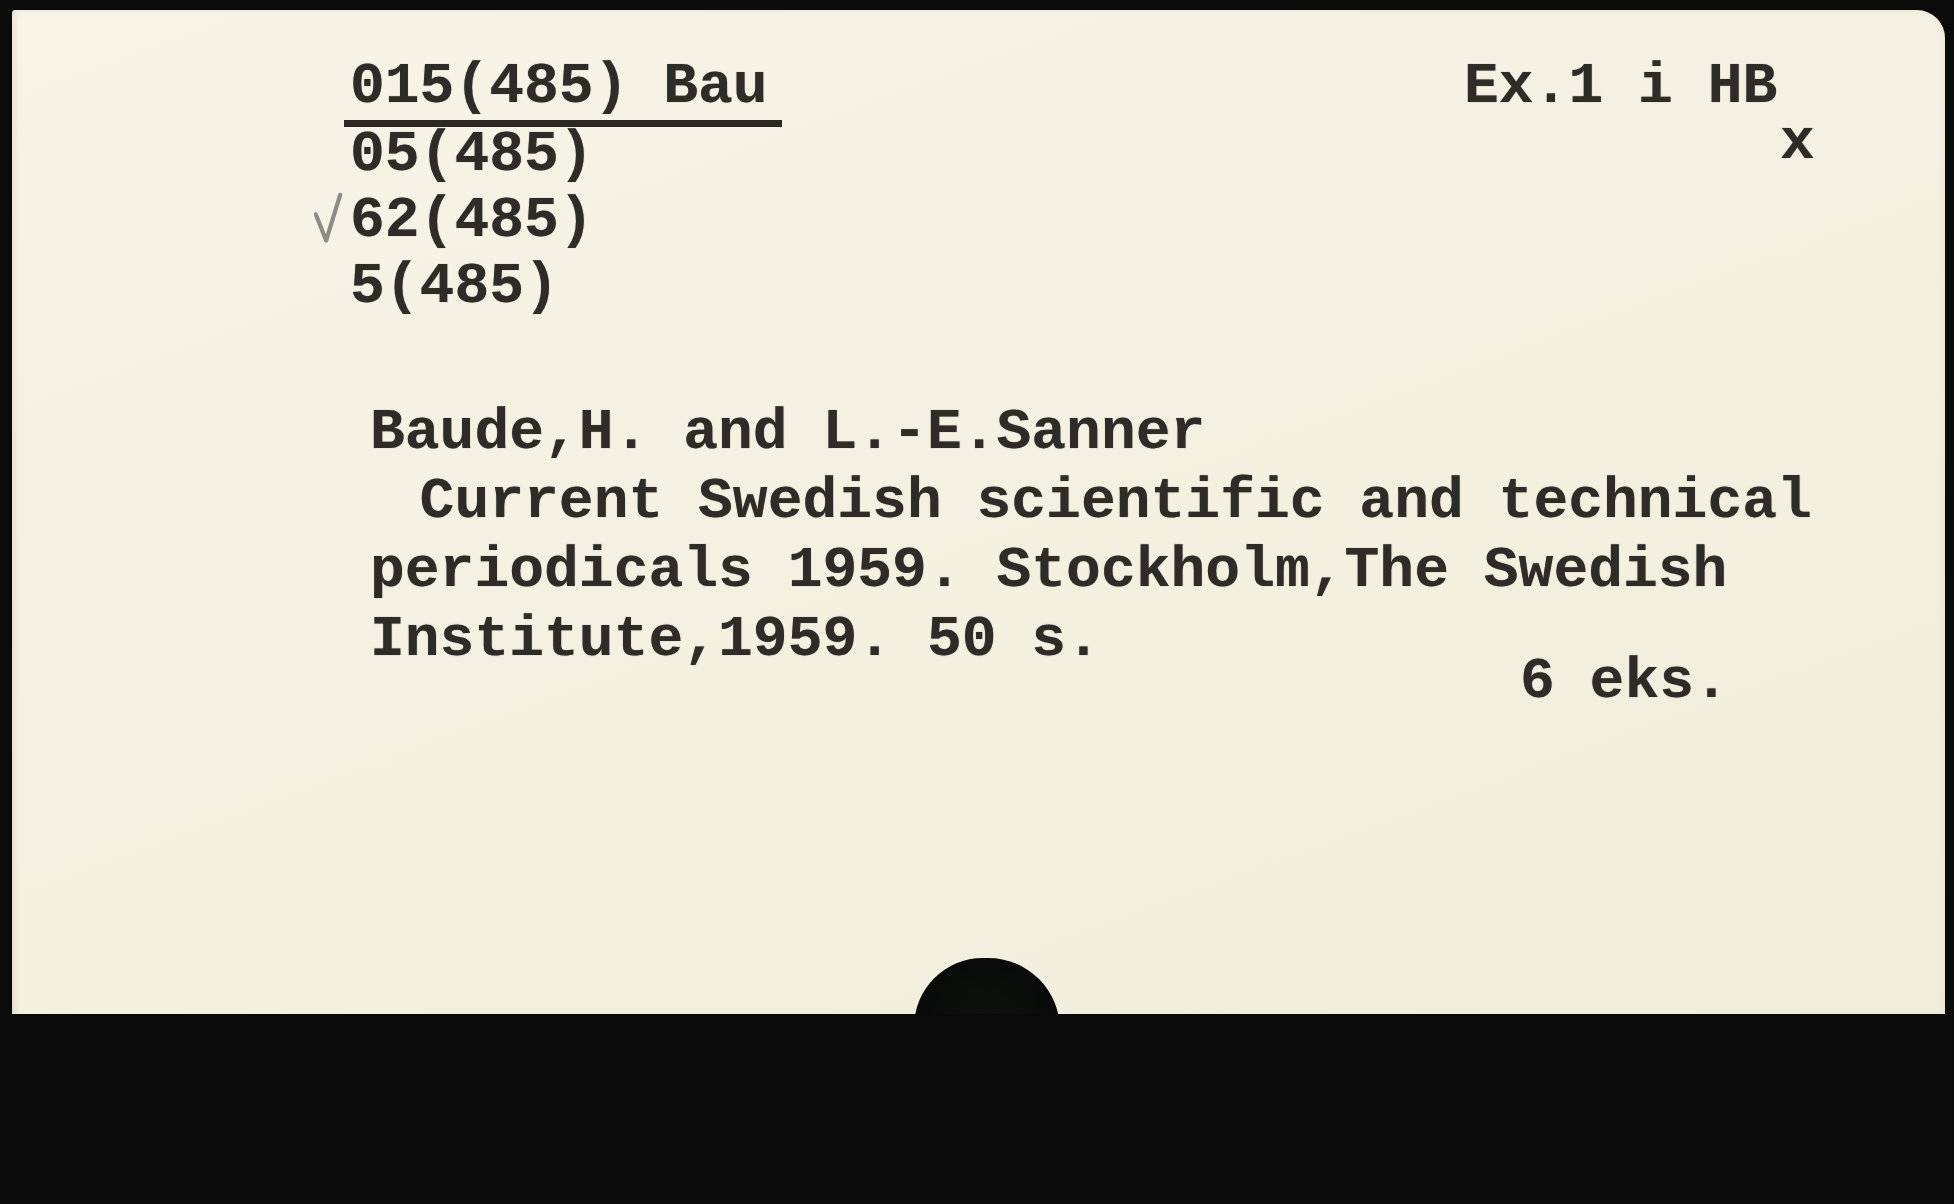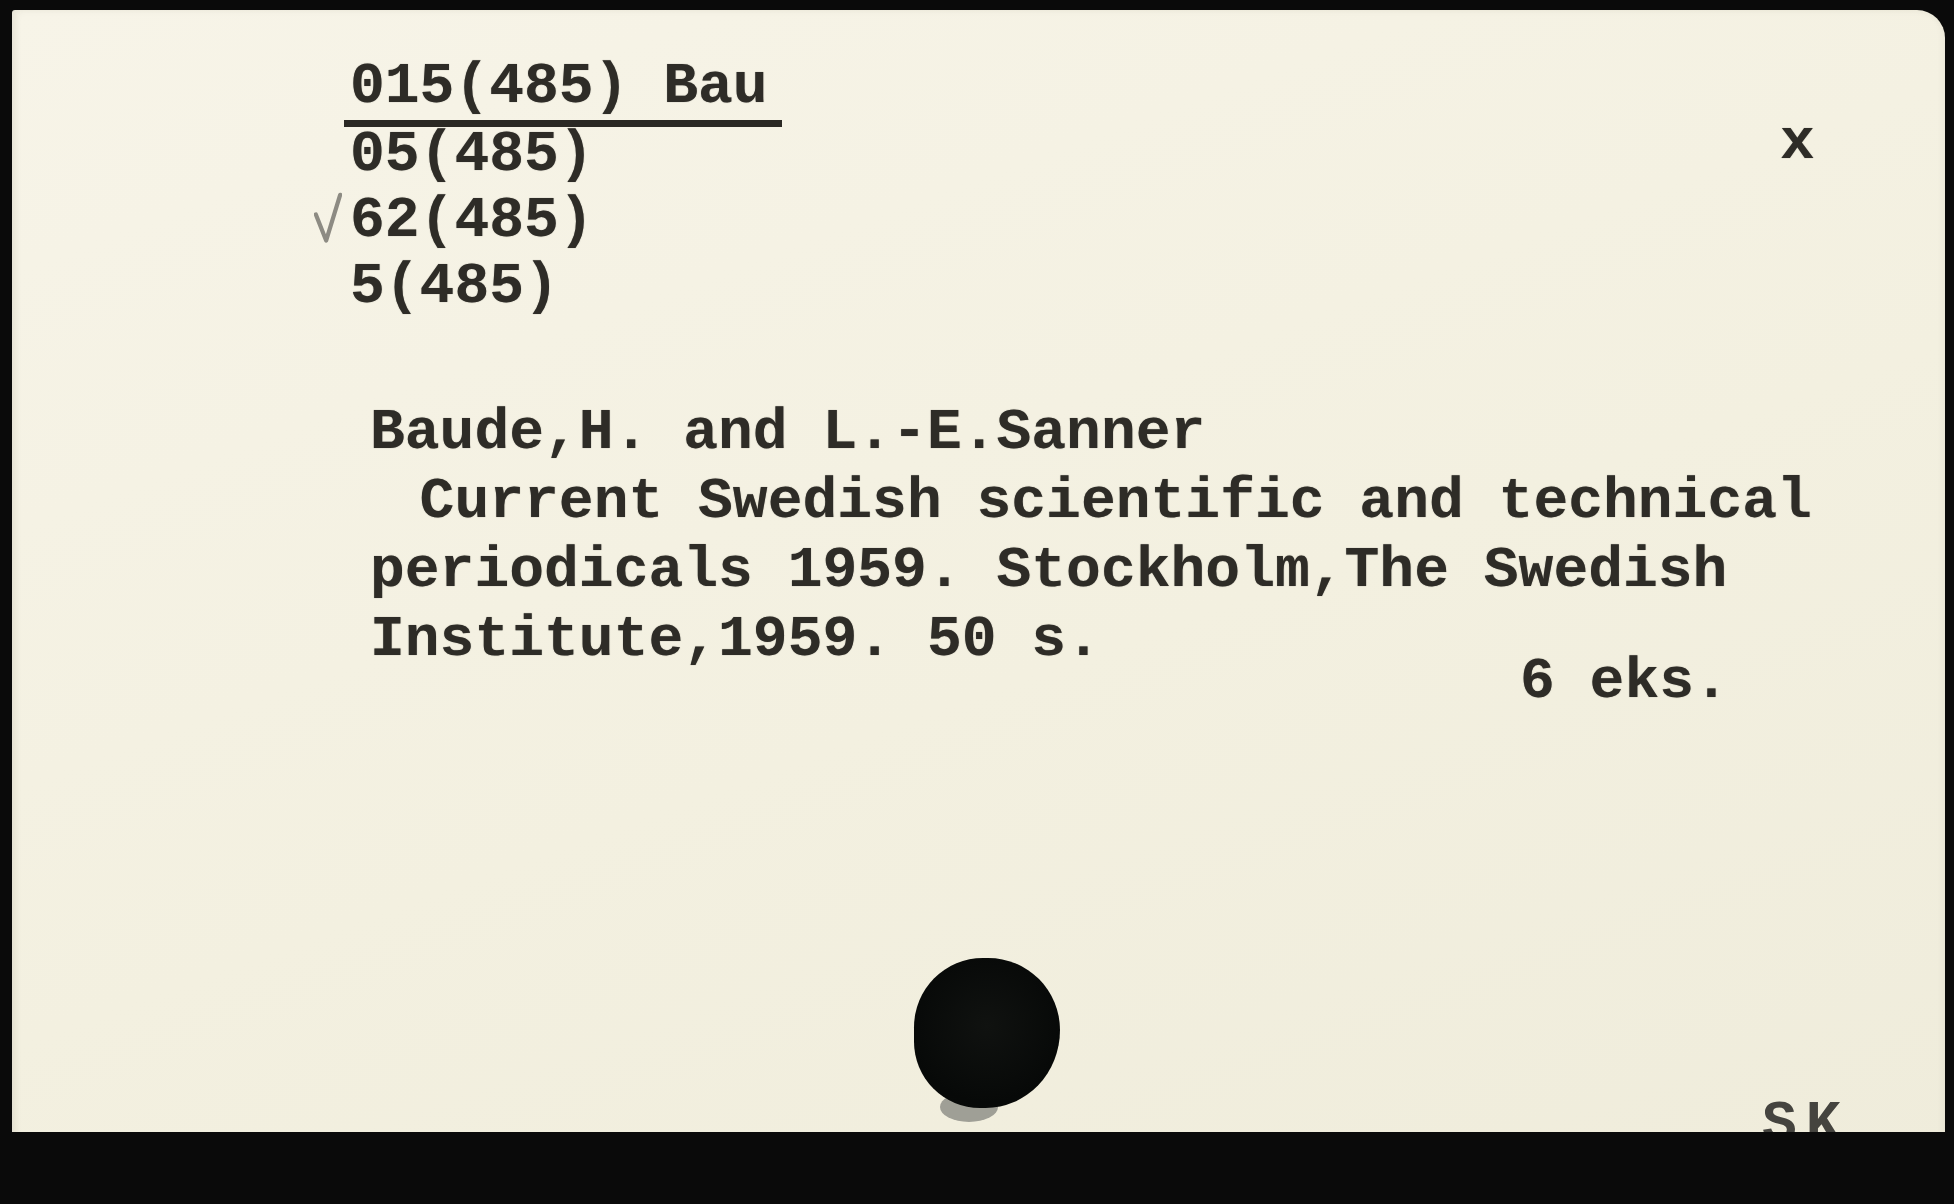--- a/index.html
+++ b/index.html
@@ -3,21 +3,21 @@
 <meta charset="utf-8">
 <style>
   html, body {
     margin: 0;
     padding: 0;
     background: #0a0a0a;
   }
   .scene {
     position: relative;
     width: 1954px;
-    height: 1132px;
+    height: 1014px;
     background: #0a0a0a;
     overflow: hidden;
     font-family: "Liberation Mono", "DejaVu Sans Mono", monospace;
   }
   .card {
     position: absolute;
     left: 12px;
     top: 10px;
     width: 1933px;
     height: 1178px;
@@ -99,20 +99,21 @@
     <div class="typed classmark-line-1">05(485)</div>
 
     <svg class="check-icon" viewBox="0 0 30 60">
       <path d="M2 24 L13 52 L28 3" fill="none" stroke="#8d8b83" stroke-width="4.5" stroke-linecap="round" stroke-linejoin="round"></path>
     </svg>
 
     <div class="typed classmark-line-2">62(485)</div>
 
     <div class="typed classmark-line-3">5(485)</div>
 
+    <div class="typed holding-note">Ex.1 i HB</div>
     <div class="typed holding-sub">x</div>
 
     <div class="typed author-line">Baude,H. and L.-E.Sanner</div>
 
     <div class="typed body-line-0">  Current Swedish scientific and technical</div>
 
     <div class="typed body-line-1">periodicals 1959. Stockholm,The Swedish</div>
 
     <div class="typed body-line-2">Institute,1959. 50 s.</div>
 

